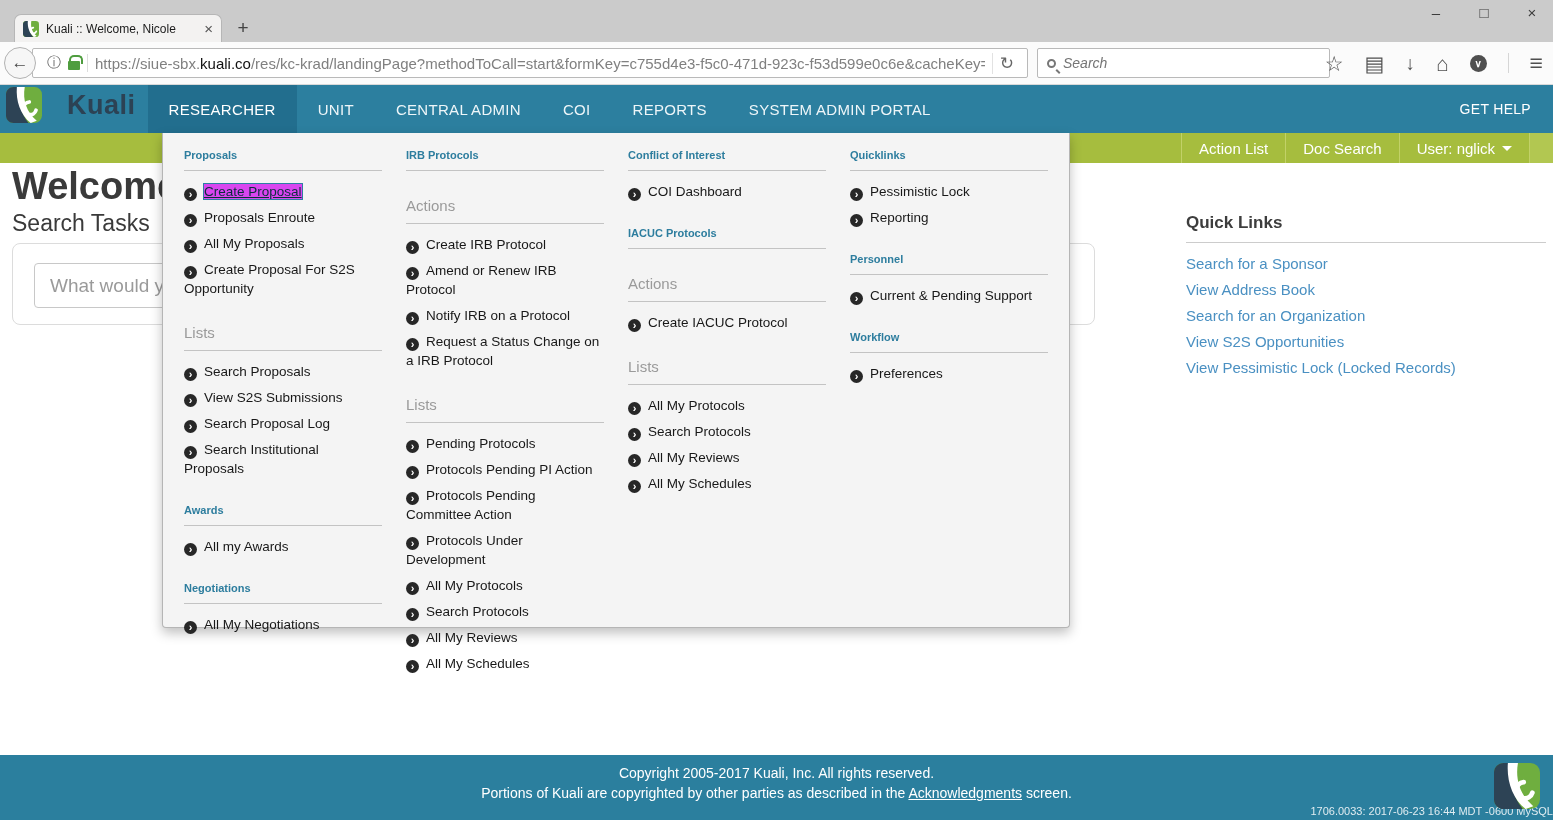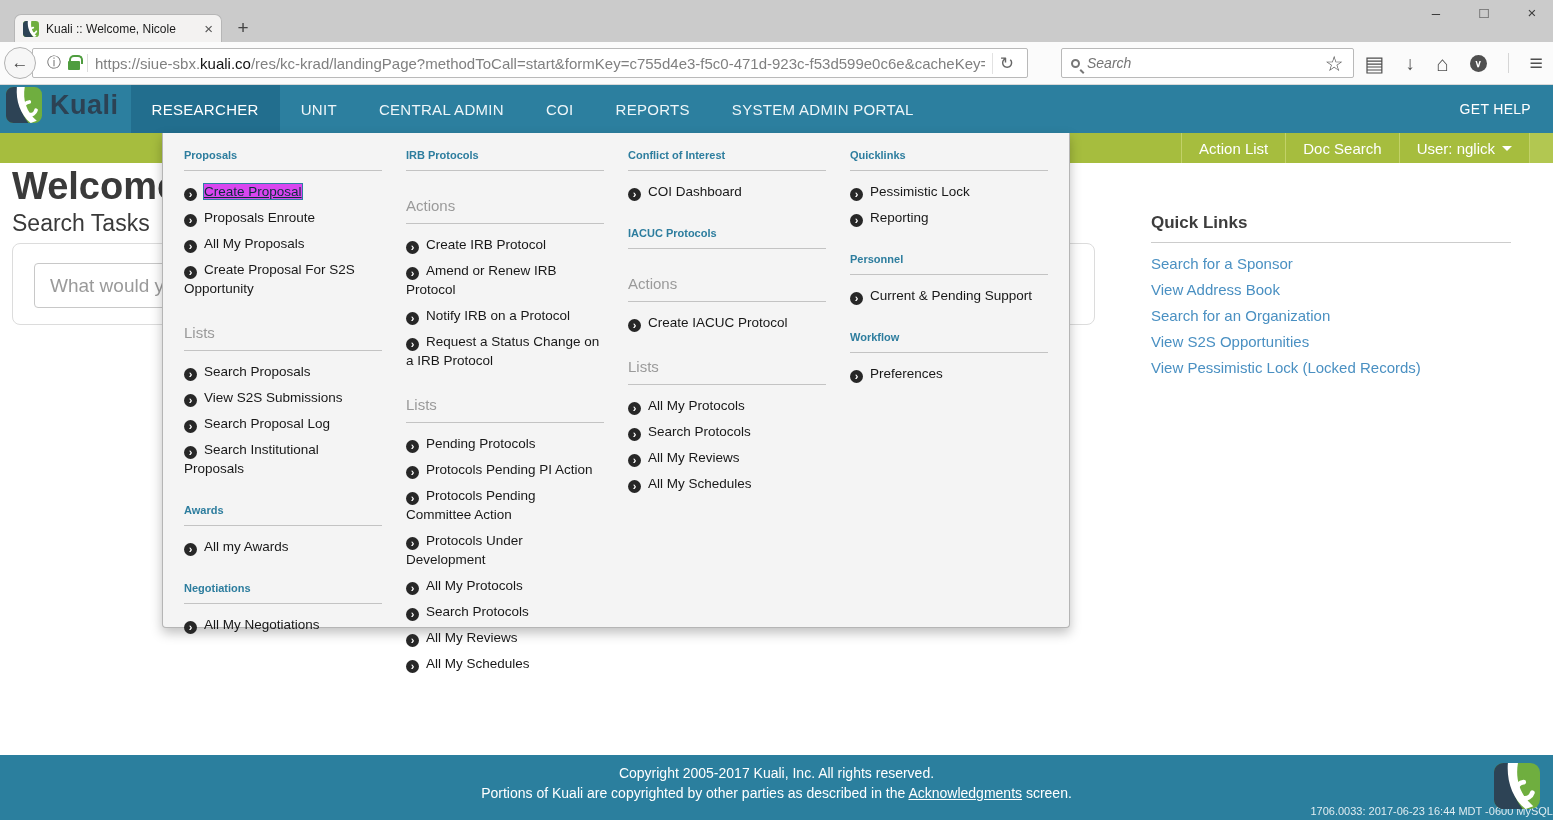--- a/index.html
+++ b/index.html
@@ -24,38 +24,38 @@
             border:1px solid #b9b9b9; border-radius:2px; display:flex; align-items:center; padding:0 6px 0 14px; gap:7px; }
   .info-ico { font-size:14px; color:#666; }
   .lock { width:12px; height:9px; background:#4f9d3f; border-radius:1px; position:relative; margin-top:5px; }
   .lock::before { content:''; position:absolute; top:-6px; left:1px; width:10px; height:7px;
                   border:2px solid #4f9d3f; border-bottom:none; border-radius:5px 5px 0 0; }
   .url-sep { width:1px; height:18px; background:#ddd; }
   .url-text { flex:1; font-size:15px; color:#808080; white-space:nowrap; overflow:hidden; }
   .url-text .domain { color:#111; }
   .reload { font-size:17px; color:#666; padding:0 7px; border-left:1px solid #e2e2e2; }
   .ff-search { position:absolute; left:1037px; top:6px; width:293px; height:30px; background:#fff;
-               border:1px solid #b9b9b9; border-radius:2px; display:flex; align-items:center; padding:0 9px; gap:7px;margin-left:24px; }
+               border:1px solid #b9b9b9; border-radius:2px; display:flex; align-items:center; padding:0 9px; gap:7px; }
   .mag { width:9px; height:9px; border:2px solid #777; border-radius:50%; position:relative; flex:none; }
   .mag::after { content:''; position:absolute; width:2px; height:5px; background:#777; left:8px; top:8px; transform:rotate(-45deg); }
   .ff-search input { border:none; outline:none; flex:1; font-size:14px; font-style:italic; color:#444;
                      font-family:"Liberation Sans", sans-serif; background:transparent; }
   .tb-icons { position:absolute; right:10px; top:6px; height:30px; display:flex; align-items:center; gap:21px; color:#4f4f4f; }
   .tb-icons .glyph { font-size:21px; line-height:1; }
   .tb-icons .dl { font-weight:bold; font-size:19px; }
   .pocket { width:17px; height:17px; border-radius:50%; background:#4f4f4f; color:#fff; font-size:10px; font-weight:bold;
             display:flex; align-items:center; justify-content:center; }
   .tb-div { width:1px; height:20px; background:#d6d6d6; }
   .hamburger { font-size:23px; font-weight:bold; }
 
   
   .app { position:relative; height:735px; background:#fff; }
 
   .app-header { height:48px; background:#2c7f9f; display:flex; align-items:stretch; }
-  .brand { display:flex; align-items:center; padding:0 12px 8px 6px; gap:8px; }
+  .brand { display:flex; align-items:center; padding:0 12px 8px 6px; gap:25px; }
   .brand-name { font-size:27px; font-weight:bold; color:#2c4254; letter-spacing:.5px; }
   .main-nav { display:flex; align-items:stretch; }
   .nav-item { display:flex; align-items:center; padding:0 21px; font-size:15px; color:#eef6f9; letter-spacing:.3px; }
   .nav-item.active { background:#226e8e; color:#fff; }
   .get-help { margin-left:auto; display:flex; align-items:center; padding-right:22px; color:#fff; font-size:14px; letter-spacing:.3px; }
 
   .utility-bar { height:30px; background:#a6bd3e; display:flex; justify-content:flex-end; align-items:stretch; }
   .util-item { display:flex; align-items:center; gap:7px; padding:0 17px; color:#fff; font-size:15px;
                border-left:1px solid #c2d168; }
   .util-caret { width:0; height:0; border-left:5px solid transparent; border-right:5px solid transparent; border-top:5px solid #fff; }
@@ -63,21 +63,21 @@
 
   .content { position:relative; height:592px; background:#fff; }
   .welcome { position:absolute; left:12px; top:2px; font-size:38px; font-weight:bold; color:#3a3a3a; }
   .search-tasks { position:absolute; left:12px; top:47px; font-size:23px; font-weight:normal; color:#3a3a3a; }
   .search-panel { position:absolute; left:12px; top:80px; width:1083px; height:82px; background:#fff;
                   border:1px solid #dcdcdc; border-radius:8px; }
   .task-input { position:absolute; left:21px; top:19px; width:1030px; height:45px; border:1px solid #c8c8c8;
                 border-radius:4px; font-size:19px; padding:0 15px; color:#333; font-family:"Liberation Sans", sans-serif; outline:none; }
   .task-input::placeholder { color:#9a9a9a; }
 
-  .quick-links { position:absolute; left:1151px; top:50px; width:360px; }
+  .quick-links { position:absolute; left:1186px; top:50px; width:360px; }
   .ql-title { font-size:17px; font-weight:bold; color:#3d3d3d; }
   .ql-rule { border:none; border-top:1px solid #ccc; margin:9px 0 11px; }
   .ql-link { font-size:15px; color:#4a90c2; line-height:20px; margin-bottom:6px; cursor:pointer; }
 
   
   .mega-menu { position:absolute; left:162px; top:48px; width:908px; height:495px; background:#f4f4f4;
                border:1px solid #b5b5b5; border-top:none; border-radius:0 0 4px 4px;
                box-shadow:0 5px 12px rgba(0,0,0,.25); z-index:10;
                display:grid; grid-template-columns:repeat(4,1fr); column-gap:24px; padding:16px 21px 0; }
   .menu-col { min-width:0; }

